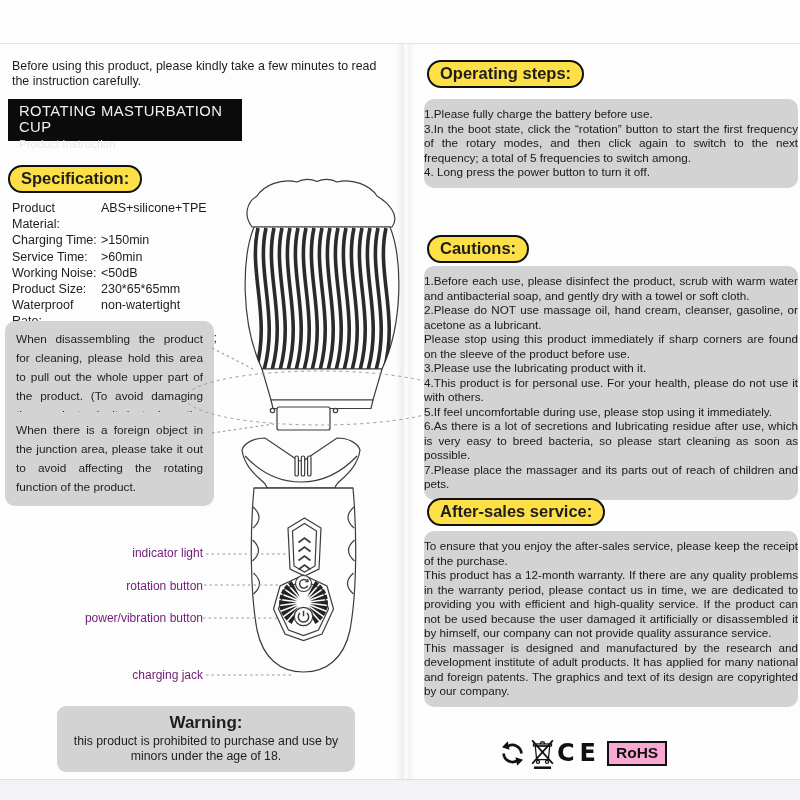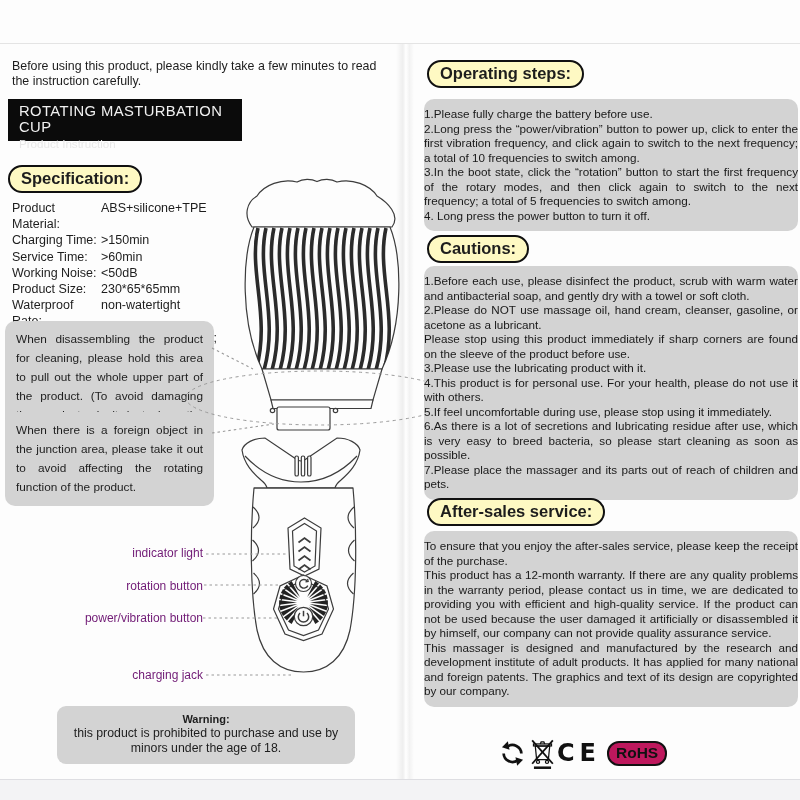--- a/index.html
+++ b/index.html
@@ -8,54 +8,54 @@
   .edge-line{position:absolute;left:0;width:800px;height:1px;background:#e4e4e4;}
   .bottom-strip{position:absolute;left:0;top:780px;width:800px;height:20px;background:#f3f3f5;}
   .seam{position:absolute;top:44px;left:396px;width:18px;height:735px;
         background:linear-gradient(90deg,rgba(0,0,0,0) 0%,rgba(0,0,0,0.06) 38%,rgba(255,255,255,0.95) 55%,rgba(0,0,0,0.045) 75%,rgba(0,0,0,0) 100%);}
   .intro{position:absolute;left:12px;top:59px;width:382px;font-size:12.4px;line-height:15.2px;margin:0;}
   .title-block{position:absolute;left:8px;top:99px;width:234px;height:42px;background:#0b0b0b;color:#f1f1f1;
         padding:4px 16px 0 11px;box-sizing:border-box;}
   .tb-title{font-size:14.8px;letter-spacing:.4px;font-weight:400;}
   .tb-sub{font-size:11.6px;margin-top:2px;color:#e8e8e8;}
   .pill{position:absolute;display:inline-block;border:2px solid #101010;border-radius:16px;
-        padding:2px 11px 3px;font-weight:bold;font-size:16.5px;background:#fef9c3;white-space:nowrap;}
+        padding:2px 11px 3px;font-weight:bold;font-size:16.5px;background:#fde047;white-space:nowrap;}
   .spec-pill{left:8px;top:165px;}
   .os-pill{left:427px;top:60px;}
   .ca-pill{left:427px;top:235px;text-align:center;}
   .as-pill{left:427px;top:498px;}
   .spec-list{position:absolute;left:12px;top:200px;width:242px;font-size:12.5px;line-height:16.2px;}
   .spec-row{display:flex;justify-content:flex-end;}
   .spec-label{width:89px;flex:0 0 89px;}
   .spec-value{flex:1;}
   .callout{position:absolute;left:5px;width:209px;background:#d3d3d3;border-radius:10px;
         padding:9px 11px;box-sizing:border-box;font-size:11.8px;line-height:19px;text-align:justify;}
   .callout-1{top:321px;}
   .callout-2{top:412px;}
   .part-label{position:absolute;right:597px;white-space:nowrap;font-size:12px;color:#701a75;}
   .pl-1{top:546px;}
   .pl-2{top:579px;}
   .pl-3{top:611px;}
   .pl-4{top:668px;}
   .warning-box{position:absolute;left:57px;top:706px;width:298px;background:#d3d3d3;border-radius:9px;
         padding:7px 12px 9px;box-sizing:border-box;text-align:center;}
-  .warning-head{font-weight:bold;font-size:11px;}
+  .warning-head{font-weight:bold;font-size:17px;}
   .warning-text{font-size:12.3px;line-height:14.6px;margin-top:1px;}
   .gray-box{position:absolute;left:424px;width:374px;background:#d3d3d3;border-radius:10px;
         padding:8px 0;box-sizing:border-box;font-size:11.7px;line-height:14.5px;color:#191919;}
   .steps-box{top:99px;}
   .cautions-box{top:266px;}
   .aftersales-box{top:531px;}
   .para{text-align:justify;margin:0;}
   .device-svg{position:absolute;left:170px;top:172px;width:300px;height:540px;}
   .cert-icon{position:absolute;}
   .ce-mark{position:absolute;left:557px;top:739px;font-size:24px;font-weight:bold;letter-spacing:5px;
         font-family:"DejaVu Sans", sans-serif;color:#111;}
-  .rohs-badge{position:absolute;left:607px;top:741px;border:2px solid #111;border-radius:12px;
-        padding:1px 7px 2px;font-size:15.5px;font-weight:bold;color:#111;background:#be185d;}
+  .rohs-badge{position:absolute;left:607px;top:741px;border:2px solid #111;border-radius:0;
+        padding:1px 7px 2px;font-size:15.5px;font-weight:bold;color:#111;background:#f9a8d4;}
 </style>
 </head>
 <body>
 
 <div class="page">
   <div class="edge-line" style="top:43px"></div>
   <div class="edge-line" style="top:779px;background:#dedee2"></div>
   <div class="bottom-strip"></div>
   <div class="seam"></div>
 
@@ -216,21 +216,20 @@
   </svg>
 
   <div class="warning-box">
     <div class="warning-head">Warning:</div>
     <div class="warning-text">this product is prohibited to purchase and use by minors under the age of 18.</div>
   </div>
 
   <div class="pill os-pill">Operating steps:</div>
   <div class="gray-box steps-box">
       <div class="para">1.Please fully charge the battery before use.</div>
-      <div class="para">2.Long press the “power/vibration” button to power up, click to enter the first vibration frequency, and click again to switch to the next frequency; a total of 10 frequencies to switch among.</div>
       <div class="para">3.In the boot state, click the “rotation” button to start the first frequency of the rotary modes, and then click again to switch to the next frequency; a total of 5 frequencies to switch among.</div>
       <div class="para">4. Long press the power button to turn it off.</div>
     </div>
 
   <div class="pill ca-pill">Cautions:</div>
   <div class="gray-box cautions-box">
       <div class="para">1.Before each use, please disinfect the product, scrub with warm water and antibacterial soap, and gently dry with a towel or soft cloth.</div>
       <div class="para">2.Please do NOT use massage oil, hand cream, cleanser, gasoline, or acetone as a lubricant.</div>
       <div class="para">Please stop using this product immediately if sharp corners are found on the sleeve of the product before use.</div>
       <div class="para">3.Please use the lubricating product with it.</div>

